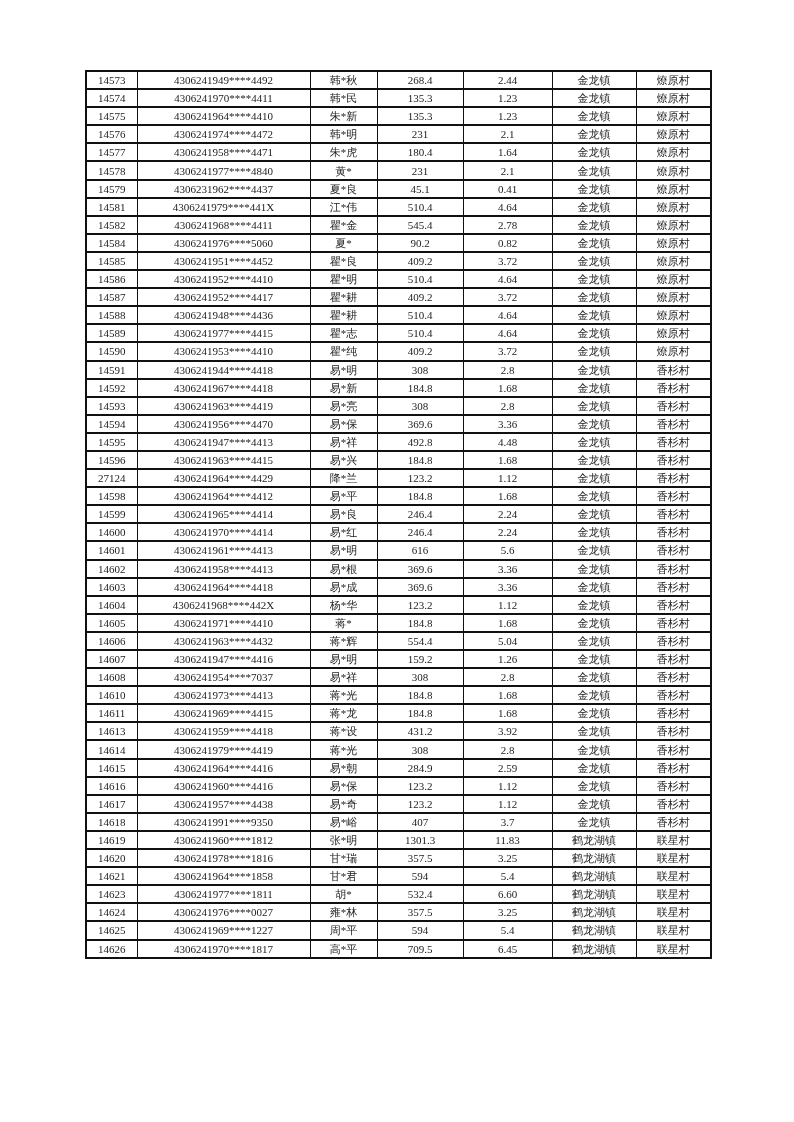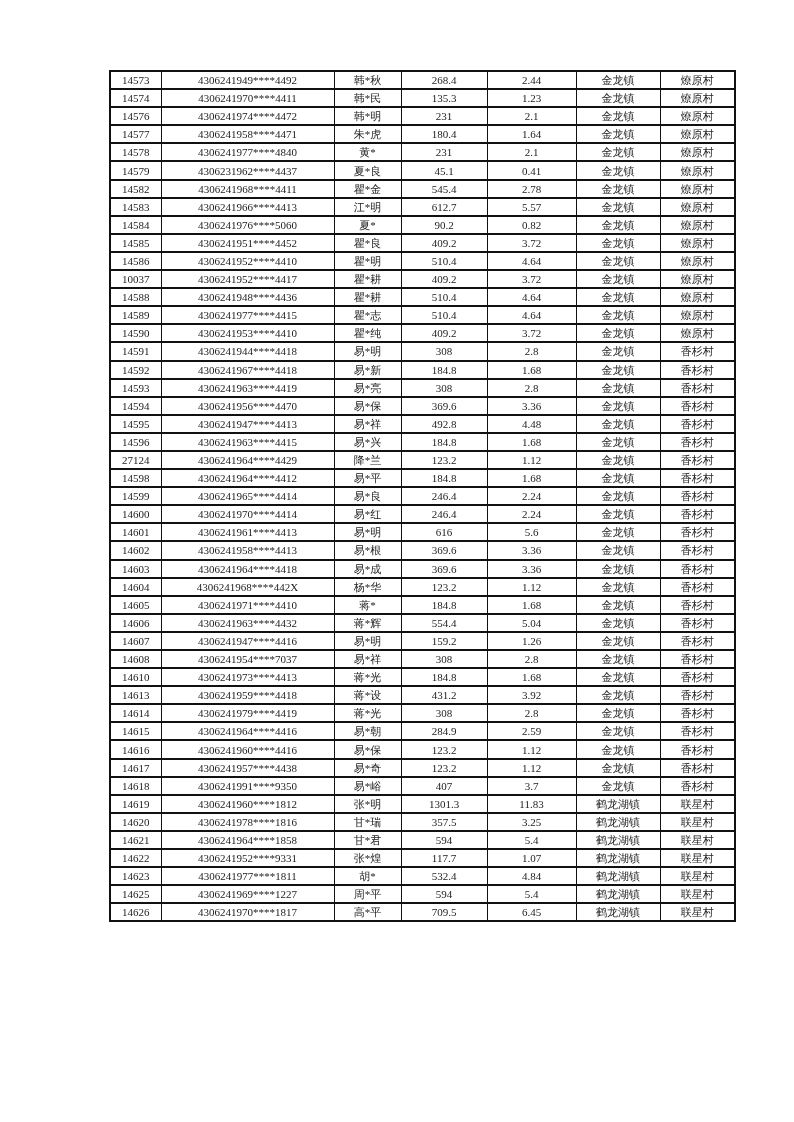--- a/index.html
+++ b/index.html
@@ -12,21 +12,20 @@
     height: 1122px;
     position: relative;
     font-family: "Liberation Serif", "DejaVu Serif", serif;
   }
   .page {
     position: absolute;
     left: 0; top: 0;
     width: 642px;
     height: 1122px;
     background: #ffffff;
-    margin-left: 24px;
   }
   table.records {
     position: absolute;
     left: 85px;
     top: 70px;
     width: 625px;
     border-collapse: collapse;
     table-layout: fixed;
     border: 2px solid #111111;
   }
@@ -80,20 +79,29 @@
         <tr>
           <td>14574</td>
           <td>4306241970****4411</td>
           <td>韩*民</td>
           <td>135.3</td>
           <td>1.23</td>
           <td>金龙镇</td>
           <td>燎原村</td>
         </tr>
         <tr>
+          <td>14575</td>
+          <td>4306241964****4410</td>
+          <td>朱*新</td>
+          <td>135.3</td>
+          <td>1.23</td>
+          <td>金龙镇</td>
+          <td>燎原村</td>
+        </tr>
+        <tr>
           <td>14576</td>
           <td>4306241974****4472</td>
           <td>韩*明</td>
           <td>231</td>
           <td>2.1</td>
           <td>金龙镇</td>
           <td>燎原村</td>
         </tr>
         <tr>
           <td>14577</td>
@@ -116,38 +124,38 @@
         <tr>
           <td>14579</td>
           <td>4306231962****4437</td>
           <td>夏*良</td>
           <td>45.1</td>
           <td>0.41</td>
           <td>金龙镇</td>
           <td>燎原村</td>
         </tr>
         <tr>
+          <td>14581</td>
+          <td>4306241979****441X</td>
+          <td>江*伟</td>
+          <td>510.4</td>
+          <td>4.64</td>
+          <td>金龙镇</td>
+          <td>燎原村</td>
+        </tr>
+        <tr>
           <td>14582</td>
           <td>4306241968****4411</td>
           <td>瞿*金</td>
           <td>545.4</td>
           <td>2.78</td>
           <td>金龙镇</td>
           <td>燎原村</td>
         </tr>
         <tr>
-          <td>14583</td>
-          <td>4306241966****4413</td>
-          <td>江*明</td>
-          <td>612.7</td>
-          <td>5.57</td>
-          <td>金龙镇</td>
-          <td>燎原村</td>
-        </tr>
-        <tr>
           <td>14584</td>
           <td>4306241976****5060</td>
           <td>夏*</td>
           <td>90.2</td>
           <td>0.82</td>
           <td>金龙镇</td>
           <td>燎原村</td>
         </tr>
         <tr>
           <td>14585</td>
@@ -161,21 +169,21 @@
         <tr>
           <td>14586</td>
           <td>4306241952****4410</td>
           <td>瞿*明</td>
           <td>510.4</td>
           <td>4.64</td>
           <td>金龙镇</td>
           <td>燎原村</td>
         </tr>
         <tr>
-          <td>10037</td>
+          <td>14587</td>
           <td>4306241952****4417</td>
           <td>瞿*耕</td>
           <td>409.2</td>
           <td>3.72</td>
           <td>金龙镇</td>
           <td>燎原村</td>
         </tr>
         <tr>
           <td>14588</td>
           <td>4306241948****4436</td>
@@ -368,20 +376,29 @@
         <tr>
           <td>14610</td>
           <td>4306241973****4413</td>
           <td>蒋*光</td>
           <td>184.8</td>
           <td>1.68</td>
           <td>金龙镇</td>
           <td>香杉村</td>
         </tr>
         <tr>
+          <td>14611</td>
+          <td>4306241969****4415</td>
+          <td>蒋*龙</td>
+          <td>184.8</td>
+          <td>1.68</td>
+          <td>金龙镇</td>
+          <td>香杉村</td>
+        </tr>
+        <tr>
           <td>14613</td>
           <td>4306241959****4418</td>
           <td>蒋*设</td>
           <td>431.2</td>
           <td>3.92</td>
           <td>金龙镇</td>
           <td>香杉村</td>
         </tr>
         <tr>
           <td>14614</td>
@@ -449,34 +466,34 @@
         <tr>
           <td>14621</td>
           <td>4306241964****1858</td>
           <td>甘*君</td>
           <td>594</td>
           <td>5.4</td>
           <td>鹤龙湖镇</td>
           <td>联星村</td>
         </tr>
         <tr>
-          <td>14622</td>
-          <td>4306241952****9331</td>
-          <td>张*煌</td>
-          <td>117.7</td>
-          <td>1.07</td>
-          <td>鹤龙湖镇</td>
-          <td>联星村</td>
-        </tr>
-        <tr>
           <td>14623</td>
           <td>4306241977****1811</td>
           <td>胡*</td>
           <td>532.4</td>
-          <td>4.84</td>
+          <td>6.60</td>
+          <td>鹤龙湖镇</td>
+          <td>联星村</td>
+        </tr>
+        <tr>
+          <td>14624</td>
+          <td>4306241976****0027</td>
+          <td>雍*林</td>
+          <td>357.5</td>
+          <td>3.25</td>
           <td>鹤龙湖镇</td>
           <td>联星村</td>
         </tr>
         <tr>
           <td>14625</td>
           <td>4306241969****1227</td>
           <td>周*平</td>
           <td>594</td>
           <td>5.4</td>
           <td>鹤龙湖镇</td>

